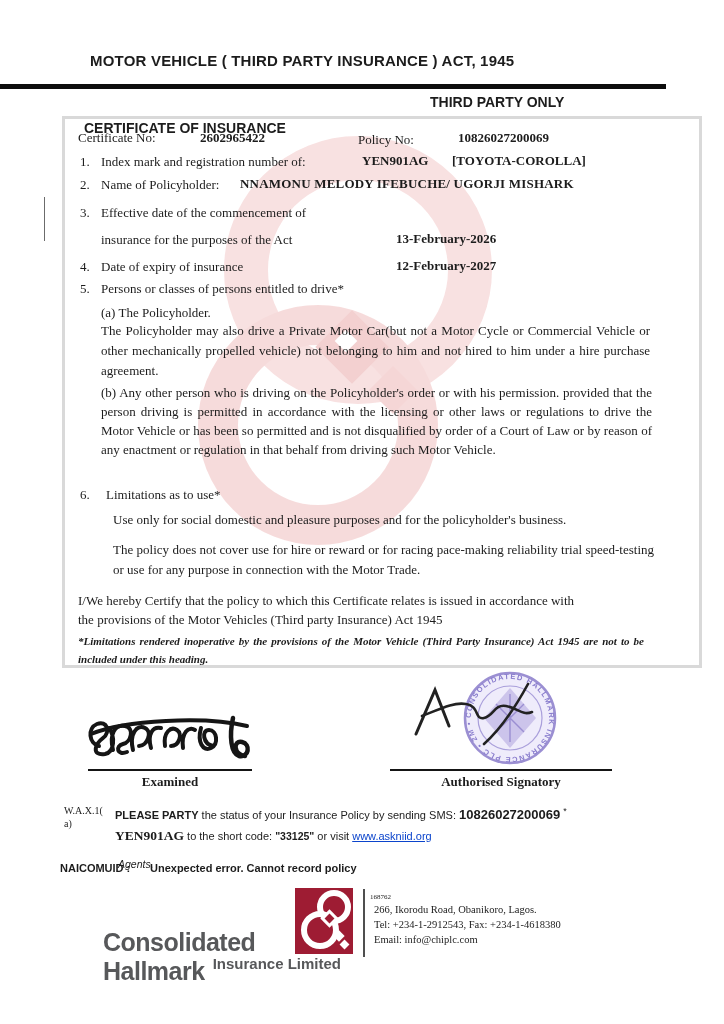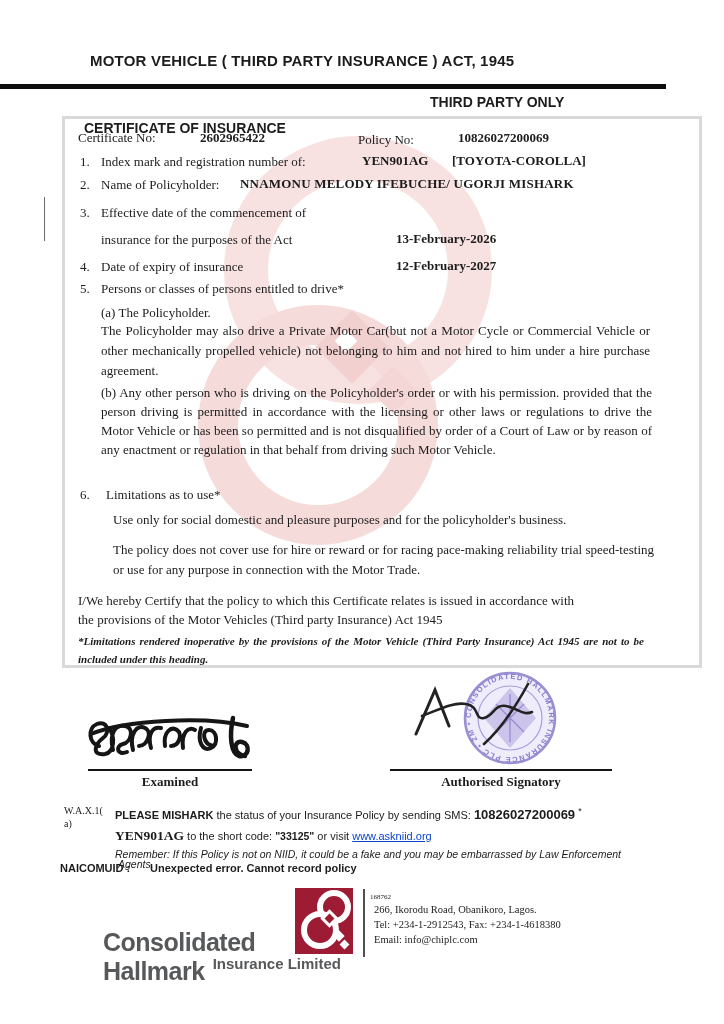--- a/index.html
+++ b/index.html
@@ -123,28 +123,27 @@
     <path d="M120 4 C108 26 94 48 76 64" stroke="#222" stroke-width="2.6" fill="none" stroke-linecap="round"></path>
   </svg>
   <div class="abs" id="auth-line"></div>
   <div class="abs sig-label" style="top:774px;left:390px;width:222px;">Authorised Signatory</div>
 
   <div class="abs tinyref" style="top:804px;left:64px;">
     <div>W.A.X.1(</div>
     <div>a)</div>
   </div>
   <div class="abs sans nw" style="top:806px;left:115px;font-size:11px;">
-    <span class="b">PLEASE MISHARK</span><span> the status of your Insurance Policy by sending SMS: </span>
+    <span class="b">PLEASE PARTY</span><span> the status of your Insurance Policy by sending SMS: </span>
     <span class="b" style="font-size:13px;">10826027200069</span>
     <span style="font-size:9px;vertical-align:super;">*</span>
   </div>
   <div class="abs nw" style="top:828px;left:115px;font-size:11px;">
     <span class="b" style="font-size:13.5px;">YEN901AG</span><span class="sans"> to the short code: </span><span class="b sans" style="font-size:10.5px;">"33125"</span><span class="sans"> or visit </span><a href="#" class="doc-link sans">www.askniid.org</a>
   </div>
-  <div class="abs sans i nw" style="top:848px;left:115px;font-size:10.5px;">Remember: If this Policy is not on NIID, it could be a fake and you may be embarrassed by Law Enforcement</div>
   <div class="abs sans b" style="top:862px;left:60px;font-size:11px;">NAICOMUID :</div>
   <div class="abs sans i" style="top:858px;left:118px;font-size:10.5px;">Agents.</div>
   <div class="abs sans b nw" style="top:862px;left:150px;font-size:11px;">Unexpected error. Cannot record policy</div>
 
   <svg class="abs" style="top:888px;left:295px;" width="58" height="66" viewBox="0 0 58 66">
     <rect width="58" height="66" fill="#9e1c33"></rect>
     <circle cx="39" cy="19" r="14" fill="none" stroke="#ffffff" stroke-width="6"></circle>
     <circle cx="25" cy="42" r="16" fill="none" stroke="#ffffff" stroke-width="6"></circle>
     <rect x="28" y="24" width="13" height="13" fill="#ffffff" transform="rotate(45 34.5 30.5)"></rect>
     <rect x="31" y="27" width="7" height="7" fill="#9e1c33" transform="rotate(45 34.5 30.5)"></rect>

